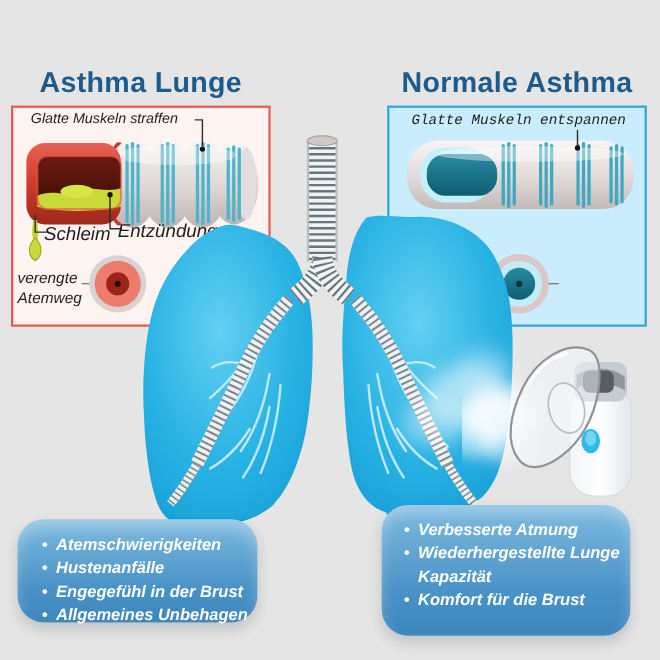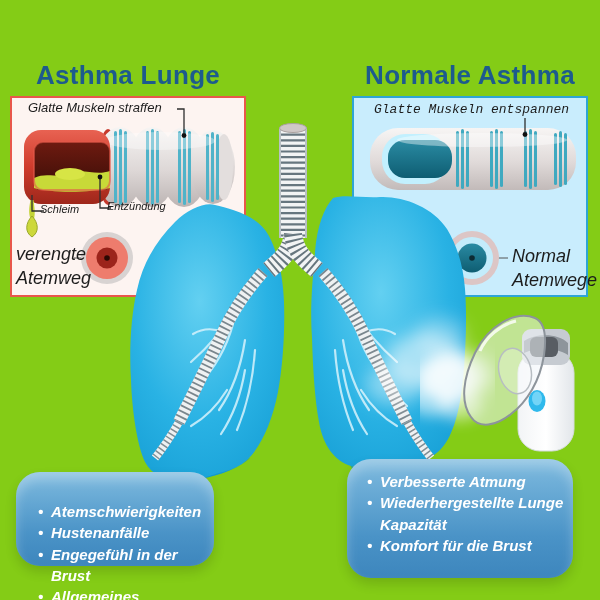--- a/index.html
+++ b/index.html
@@ -1,40 +1,40 @@
 <!DOCTYPE html>
 <html style="--heading-color: #1d5b8d; --left-panel-border: #e8574b; --left-panel-bg: #fdf4f1; --right-panel-border: #2ea5d6; --right-panel-bg: #c9edfd; --card-top: #7fbbdf; --card-bottom: #3d86bd; --lung-blue: #29b2e4; --mucus-yellow: #ccda3a; --inflamed-red: #d63a2e; --healthy-teal: #1d7d95;"><head>
 <meta charset="utf-8">
 <style>
   html,body{margin:0;padding:0;background:#fff;}
   .canvas{
-    position:relative;width:600px;height:600px;overflow:hidden;background:#84cc16;
+    position:relative;width:600px;height:600px;overflow:hidden;background:#e5e5e5;
     font-family:"Liberation Sans","DejaVu Sans",sans-serif;
   }
   .heading{
     position:absolute;top:60px;width:236px;text-align:center;
     font-size:26px;font-weight:bold;letter-spacing:.3px;color:var(--heading-color,#1d5b8d);
   }
   .panel{position:absolute;top:96px;width:232px;height:197px;border-width:2px;border-style:solid;}
   .panel-left{left:10px;border-color:var(--left-panel-border,#e8574b);background:var(--left-panel-bg,#fdf4f1);}
   .panel-right{left:352px;border-color:var(--right-panel-border,#2ea5d6);background:var(--right-panel-bg,#c9edfd);}
   .panel-art{position:absolute;pointer-events:none;}
   .ital{position:absolute;font-style:italic;color:#1c1c1c;}
   .lbl-sm{font-size:13px;}
-  .lbl-md{font-size:11px;}
-  .airway-label{white-space:pre-line;font-size:18px;line-height:1.32;}
+  .lbl-md{font-size:17px;}
+  .airway-label{white-space:pre-line;font-size:14px;line-height:1.32;}
   .card{
     position:absolute;border-radius:24px;color:#fff;font-weight:bold;font-style:italic;
     background:linear-gradient(180deg,var(--card-top,#7fbbdf) 0%, #4a93c7 65%, var(--card-bottom,#3d86bd) 100%);
     box-shadow:inset 0 8px 12px rgba(255,255,255,.28), 0 6px 12px rgba(0,0,0,.14);
   }
   .card ul{list-style:none;margin:0;padding:0;}
   .card li{position:relative;padding-left:13px;font-size:15px;line-height:1.42;}
   .card li::before{content:"\2022";position:absolute;left:0;top:0;}
-  .card-left{left:16px;top:472px;width:198px;height:94px;padding:29px 8px 0 22px;box-sizing:border-box;}
+  .card-left{left:16px;top:472px;width:218px;height:94px;padding:13px 8px 0 22px;box-sizing:border-box;}
   .card-right{left:347px;top:459px;width:226px;height:119px;padding:12px 6px 2px 20px;box-sizing:border-box;}
 </style>
 </head>
 <body>
 
 <div class="canvas">
 
   <div class="heading" style="left:10px;">Asthma Lunge</div>
   <div class="heading" style="left:352px;">Normale Asthma</div>
 
@@ -162,22 +162,20 @@
     </g>
   </svg>
 
   <div class="ital lbl-sm" style="left:28px;top:100px;">Glatte Muskeln straffen</div>
   <div class="ital lbl-md" style="left:40px;top:203px;">Schleim</div>
   <div class="ital lbl-md" style="left:107px;top:200px;">Entzündung</div>
   <div class="ital airway-label" style="left:16px;top:243px;">verengte
 Atemweg</div>
 
   <div class="ital lbl-sm" style="left:374px;top:102px;font-family:Liberation Mono, monospace;">Glatte Muskeln entspannen</div>
-  <div class="ital airway-label" style="left:512px;top:245px;">Normal
-Atemwege</div>
 
   <svg class="panel-art" style="left:95px;top:110px;" width="400" height="400" viewBox="0 0 400 400">
     <defs>
       <radialGradient id="lungG" cx=".45" cy=".35" r=".8">
         <stop offset="0" stop-color="#63d0f1"></stop>
           <stop offset=".55" stop-color="#29b2e4"></stop>
           <stop offset="1" stop-color="#149cd3"></stop>
       </radialGradient>
       <filter id="blurMist" x="-60%" y="-60%" width="220%" height="220%">
           <feGaussianBlur stdDeviation="9"></feGaussianBlur>

